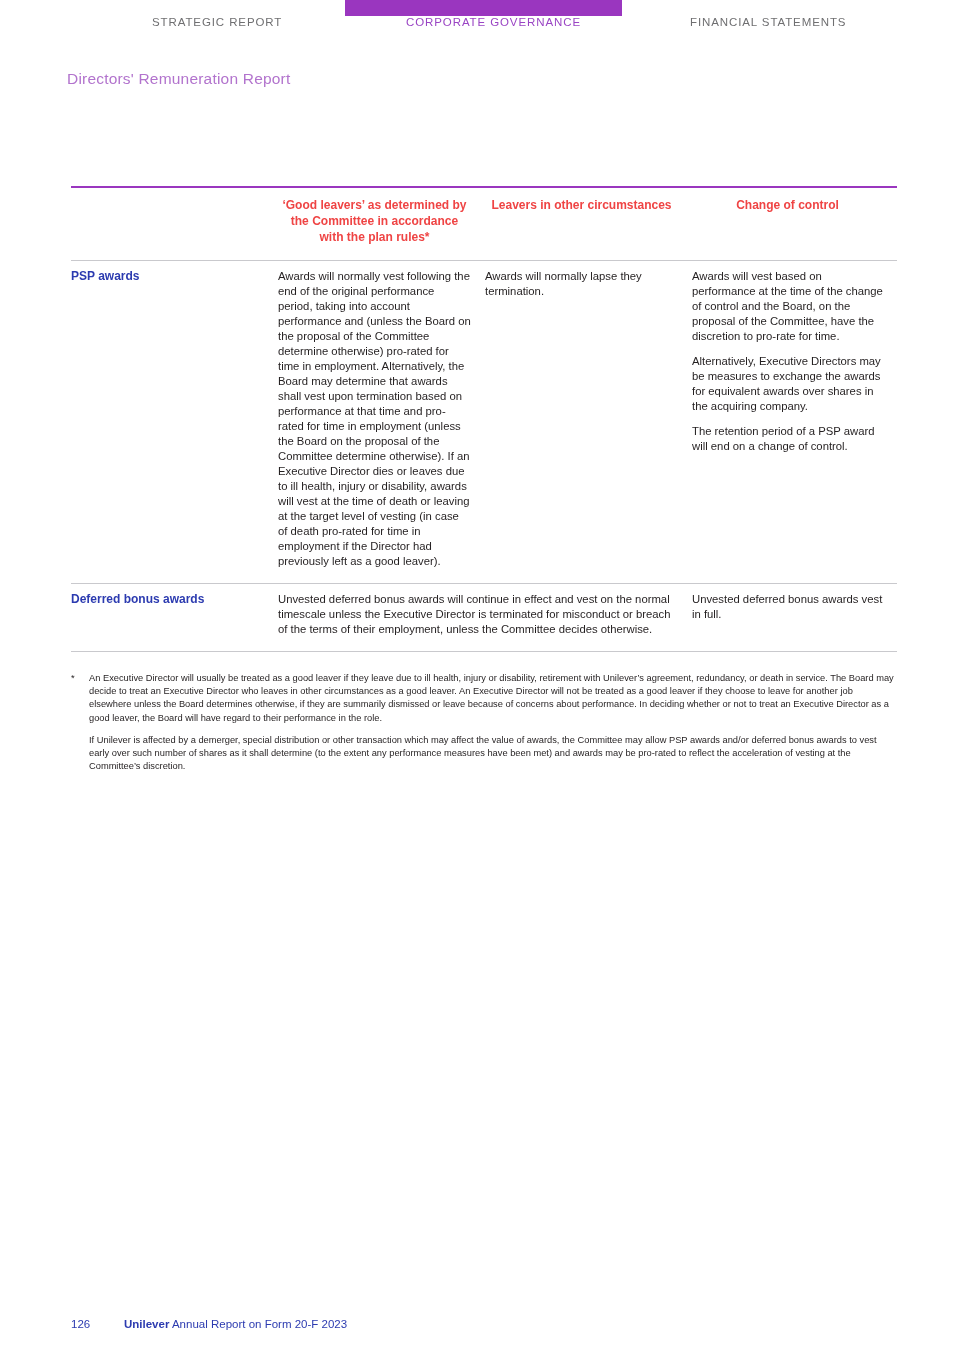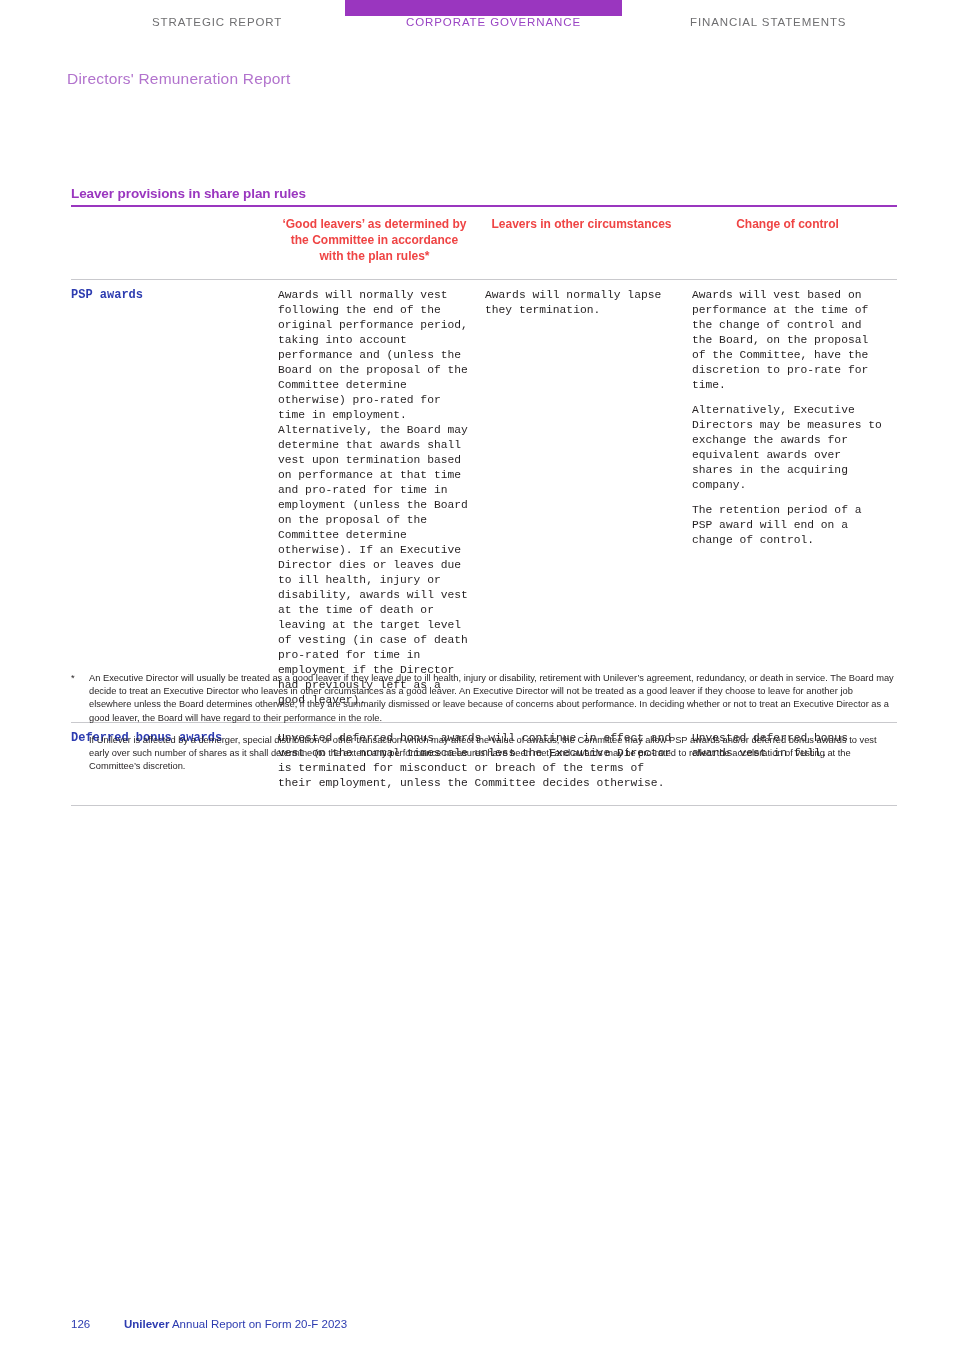--- a/index.html
+++ b/index.html
@@ -98,21 +98,20 @@
     padding: 10px 14px 14px 0;
   }
   table.leaver th.spacer-head { padding-right: 0; }
 
   table.leaver td {
     vertical-align: top;
     font-size: 11.3px;
     line-height: 1.33;
     color: #231f20;
     padding: 8px 14px 14px 0;
-    font-family: Liberation Mono, monospace;
   }
   table.leaver td.rowlabel {
     font-size: 12px;
     font-weight: bold;
     color: #2c3bb0;
     line-height: 1.3;
   }
   table.leaver td p {
     margin: 0 0 10px 0;
   }
@@ -175,21 +174,20 @@
   <div class="active-bar"></div>
   <div class="nav-tab nav-tab-strategic">STRATEGIC REPORT</div>
   <div class="nav-tab nav-tab-corporate active">CORPORATE GOVERNANCE</div>
   <div class="nav-tab nav-tab-financial">FINANCIAL STATEMENTS</div>
 </div>
 
 <div class="page-title">Directors' Remuneration Report</div>
 
 <div class="table-block">
 
-  <div class="table-title">Leaver provisions in share plan rules</div>
   <div class="rule-thick"></div>
 
   <table class="leaver">
     <colgroup>
       <col class="c1">
         <col class="c2">
         <col class="c3">
         <col class="c4">
     </colgroup>
 

